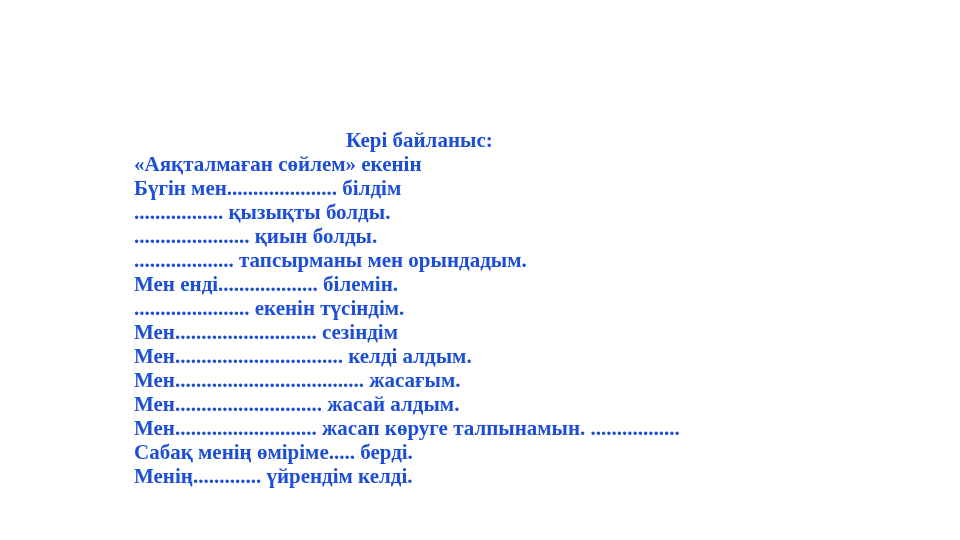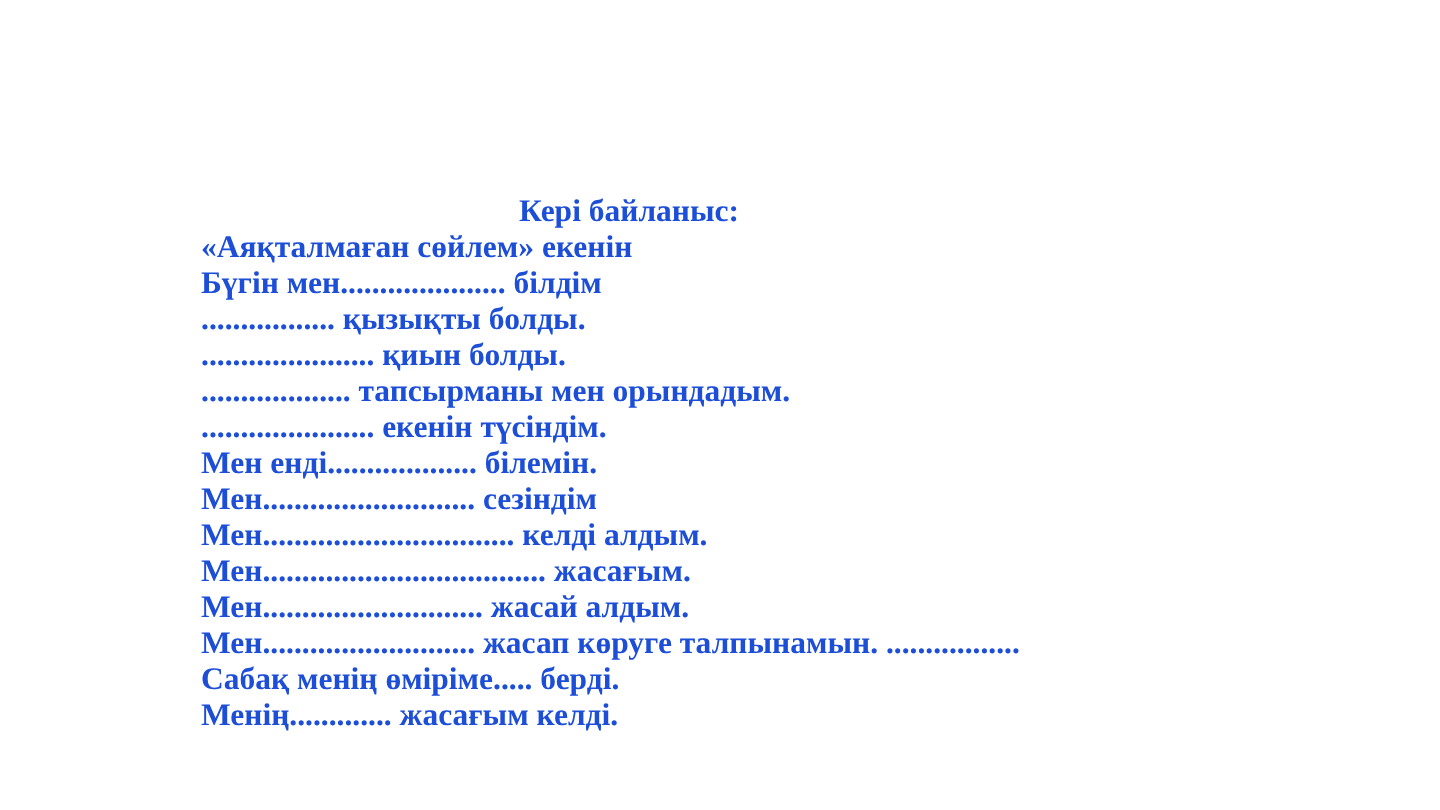--- a/index.html
+++ b/index.html
@@ -35,22 +35,22 @@
 </head>
 <body>
 
 <div class="slide-text">
   <div class="line heading">Кері байланыс:</div>
   <div class="line">«Аяқталмаған сөйлем» екенін</div>
   <div class="line">Бүгін мен..................... білдім</div>
   <div class="line">................. қызықты болды.</div>
   <div class="line">...................... қиын болды.</div>
   <div class="line">................... тапсырманы мен орындадым.</div>
+  <div class="line">Мен енді................... білемін.</div>
   <div class="line">...................... екенін түсіндім.</div>
-  <div class="line">Мен енді................... білемін.</div>
   <div class="line">Мен........................... сезіндім</div>
   <div class="line">Мен................................ келді алдым.</div>
   <div class="line">Мен.................................... жасағым.</div>
   <div class="line">Мен............................ жасай алдым.</div>
   <div class="line">Мен........................... жасап көруге талпынамын. .................</div>
   <div class="line">Сабақ менің өміріме..... берді.</div>
-  <div class="line">Менің............. жасағым келді.</div>
+  <div class="line">Менің............. үйрендім келді.</div>
 </div>
 
 </body></html>

